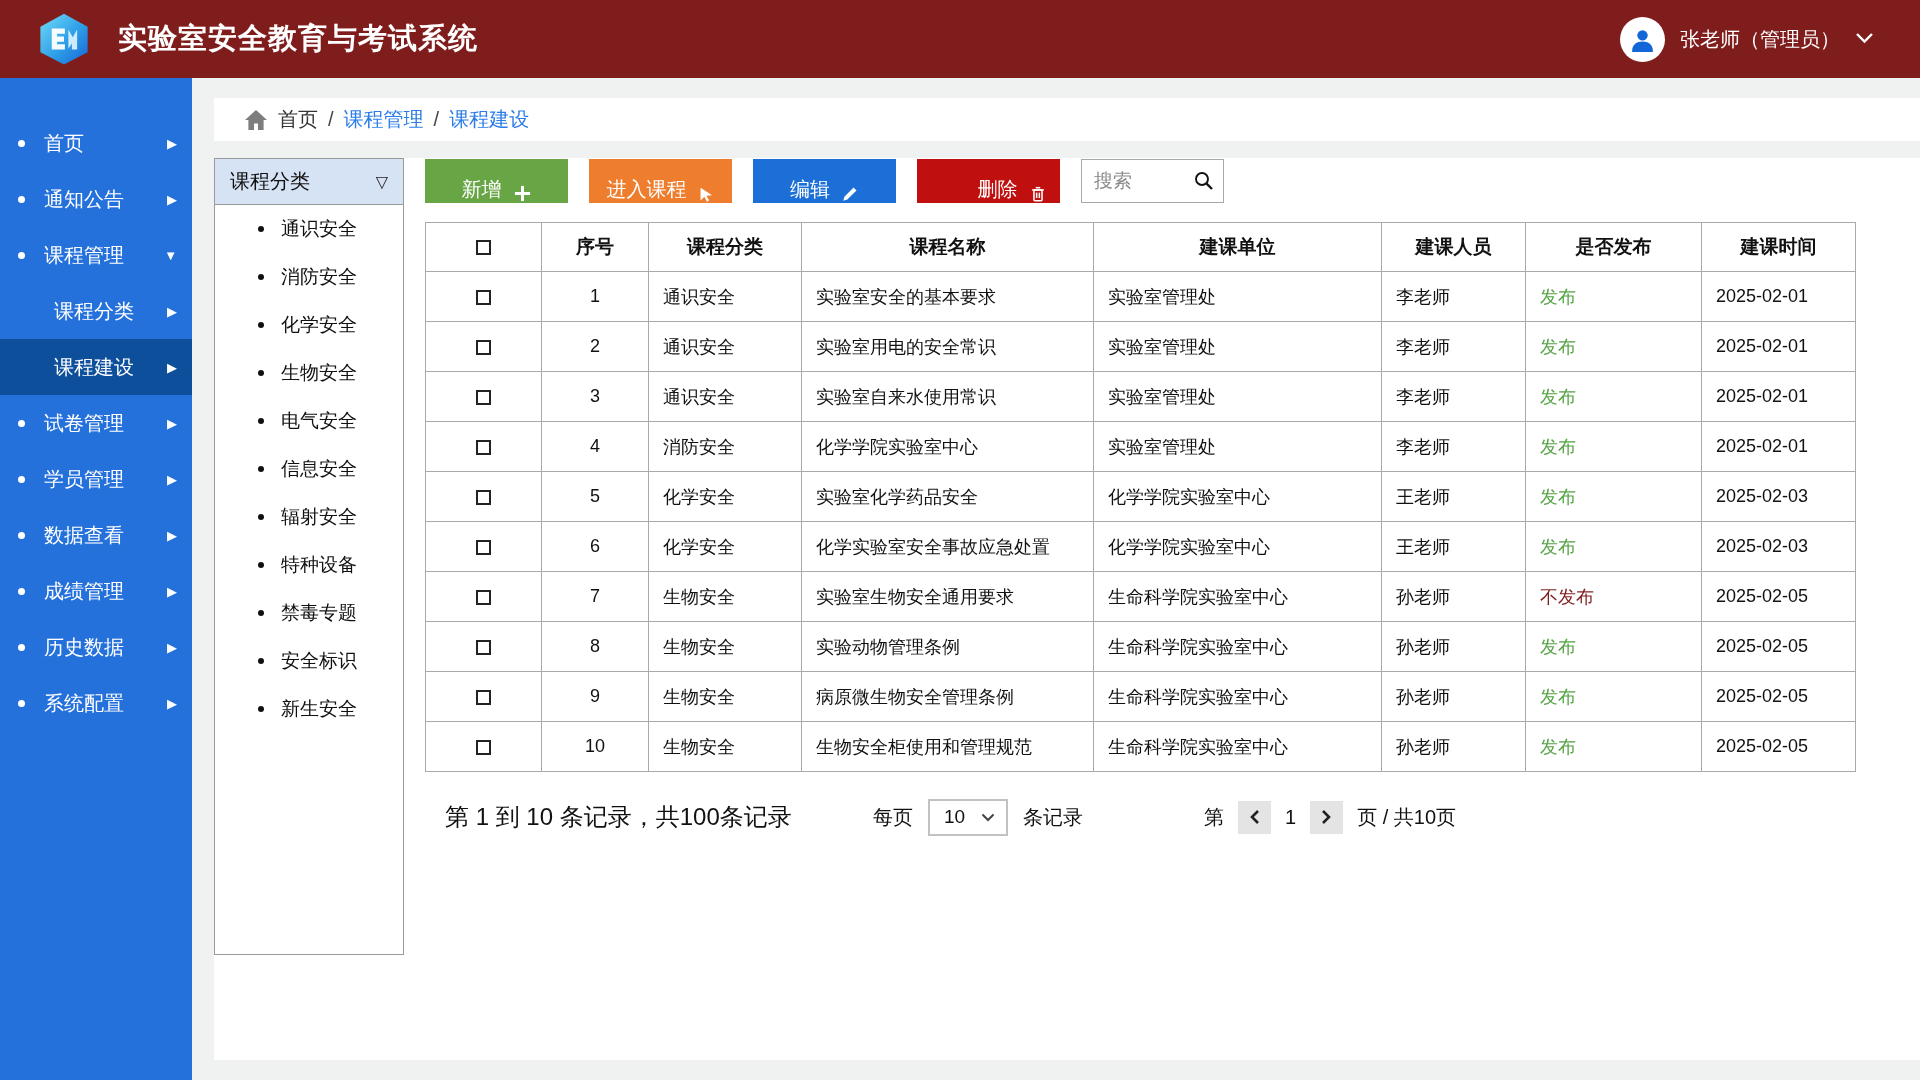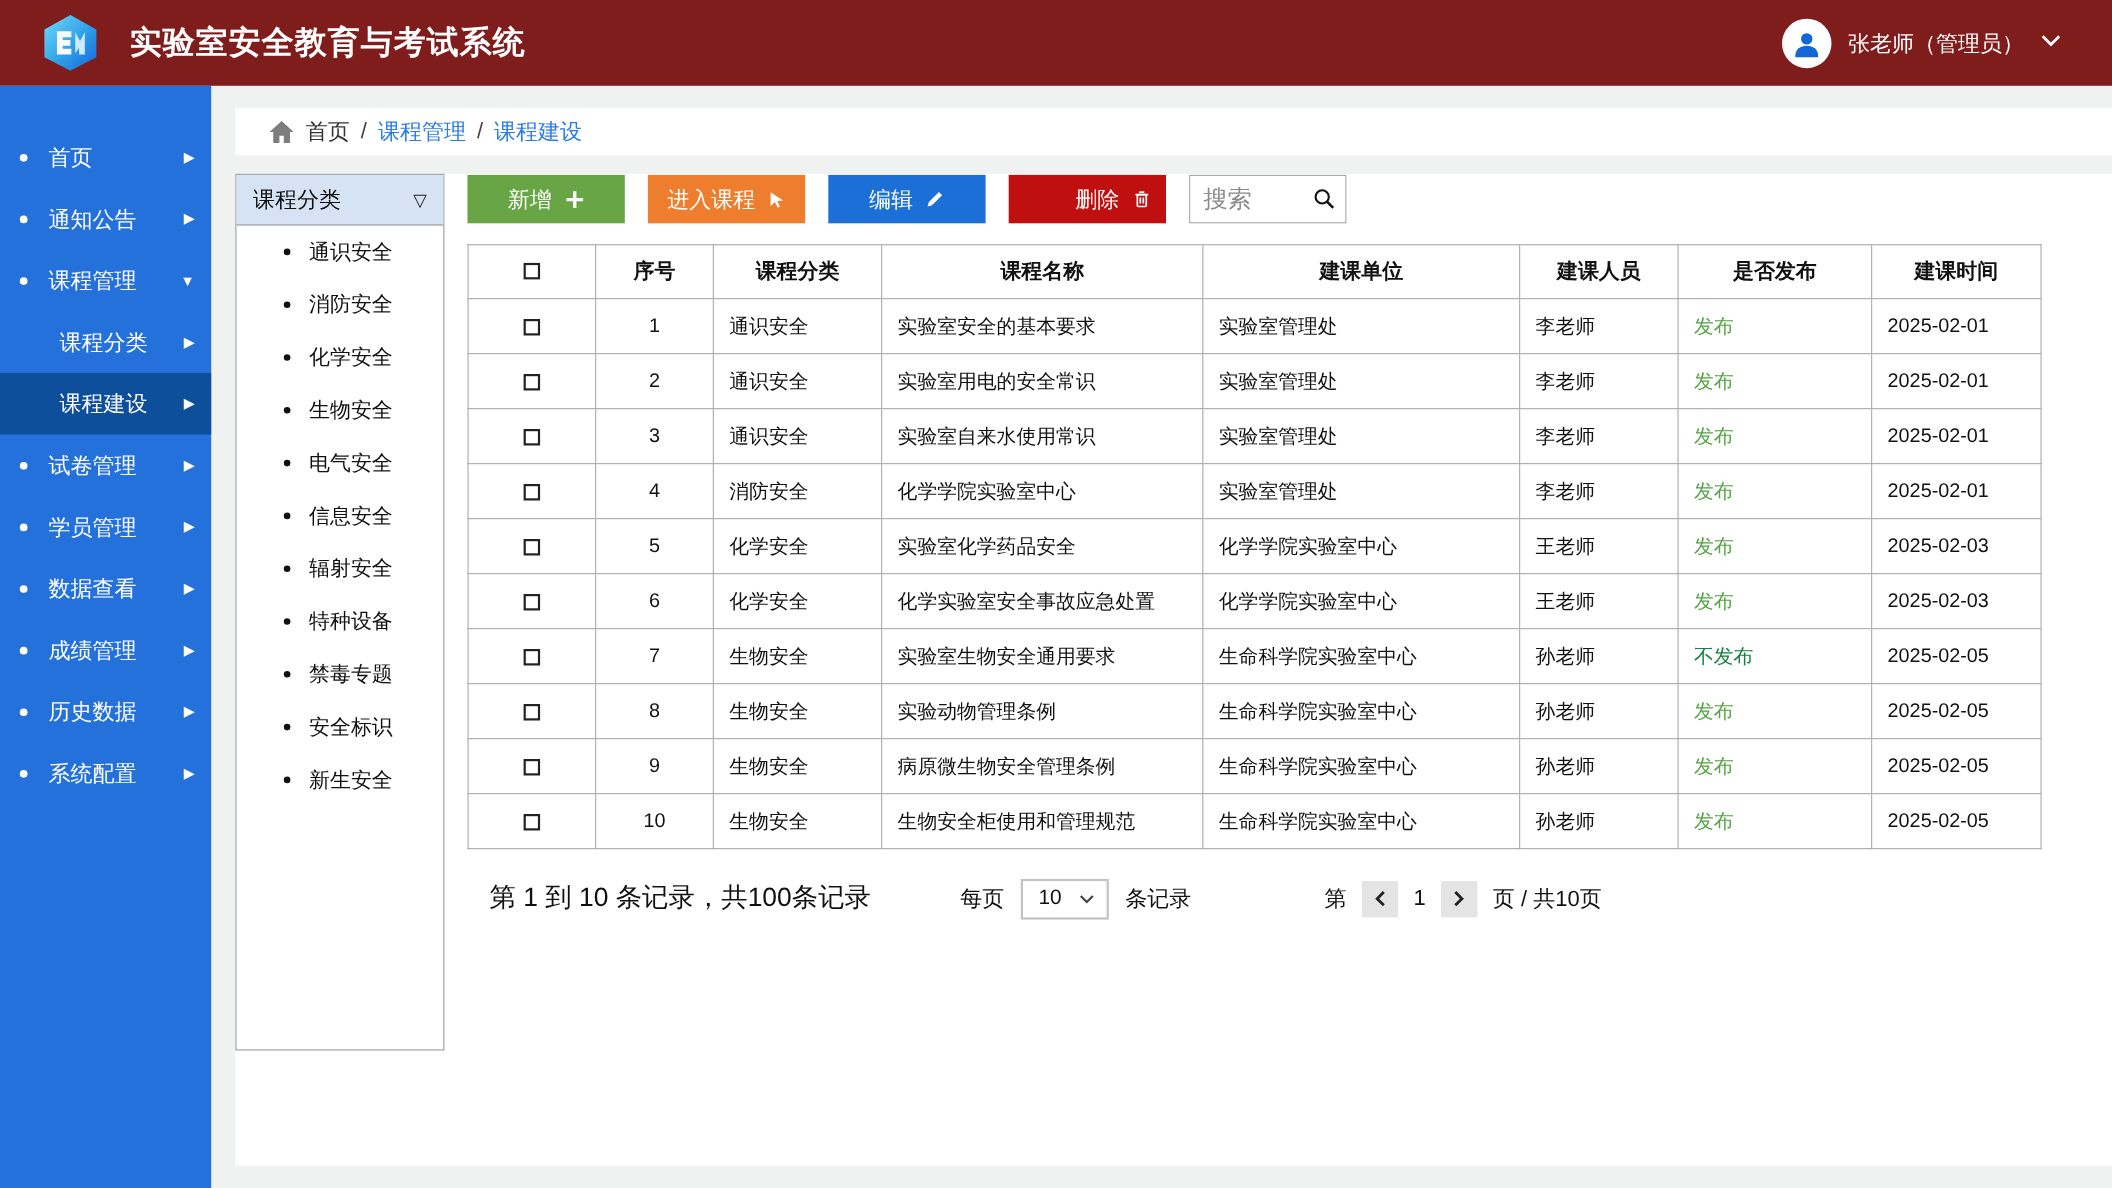--- a/index.html
+++ b/index.html
@@ -37,36 +37,36 @@
   .panel-header{ height:46px; background:#d6e3f5; border-bottom:1px solid #9a9a9a;
     display:flex; align-items:center; justify-content:space-between; padding:0 15px; font-size:20px; cursor:pointer; }
   .panel-header .tri{ font-size:16px; color:#222; }
   .panel ul{ list-style:none; }
   .panel li{ height:48px; display:flex; align-items:center; font-size:19px; cursor:pointer; }
   .panel li .pdot{ width:6px; height:6px; border-radius:50%; background:#111; margin-left:43px; flex:none; }
   .panel li .plbl{ margin-left:17px; }
   
   .toolbar{ position:absolute; left:211px; top:1px; display:flex; gap:21px; }
   .btn{ width:143px; height:44px; border:none; color:#fff; font-size:20px; font-family:inherit;
-    display:inline-flex; align-items:center; justify-content:center; gap:11px; cursor:pointer; }
+    display:inline-flex; align-items:flex-end; justify-content:center; gap:11px; cursor:pointer; }
   .btn-add{ background:#68a544; } .btn-enter{ background:#ee7d2d; }
   .btn-edit{ background:#1b6fd6; } .btn-delete{ background:#c00f0f;padding-left:47px; }
   .searchbox{ position:relative; width:143px; height:44px; }
-  .searchbox input{ width:100%; height:100%; border:1px solid #a8a8a8; font-size:22px; font-family:inherit;
+  .searchbox input{ width:100%; height:100%; border:1px solid #a8a8a8; font-size:19px; font-family:inherit;
     padding:0 36px 0 12px; color:#333; outline:none; }
   .searchbox input::placeholder{ color:#8a8a8a; }
   .searchbox .mag{ position:absolute; right:9px; top:11px; pointer-events:none; }
   
   table.grid{ position:absolute; left:211px; top:64px; border-collapse:collapse; table-layout:fixed; }
   .grid th,.grid td{ border:1px solid #a9a9a9; }
   .grid th{ height:49px; font-size:19px; font-weight:bold; text-align:center; background:#fff; }
   .grid td{ height:50px; font-size:18px; padding-left:14px; background:#fff; }
   .grid td.ctr{ text-align:center; padding-left:0; }
   .cb{ display:inline-block; width:15px; height:15px; border:2px solid #222; background:#fff; vertical-align:middle; cursor:pointer; }
-  td.pub{ color:#55a344; } td.nopub{ color:#15803d; }
+  td.pub{ color:#55a344; } td.nopub{ color:#7f1d1d; }
   
   .pg-info{ position:absolute; left:231px; top:637px; height:44px; line-height:44px; font-size:24px; }
   .pg-size{ position:absolute; left:659px; top:637px; height:44px; display:flex; align-items:center; gap:15px; font-size:20px; }
   .pg-select{ width:80px; height:37px; border:2px solid #c2c2c2; background:#fff; display:flex;
     align-items:center; justify-content:space-between; padding:0 11px 0 14px; font-size:19px; cursor:pointer; }
   .pg-nav{ position:absolute; left:990px; top:637px; height:44px; display:flex; align-items:center; gap:14px; font-size:20px; }
   .pg-btn{ width:33px; height:33px; background:#e4e4e4; border:none; display:flex; align-items:center; justify-content:center; cursor:pointer; }
 </style>
 </head>
 <body>

